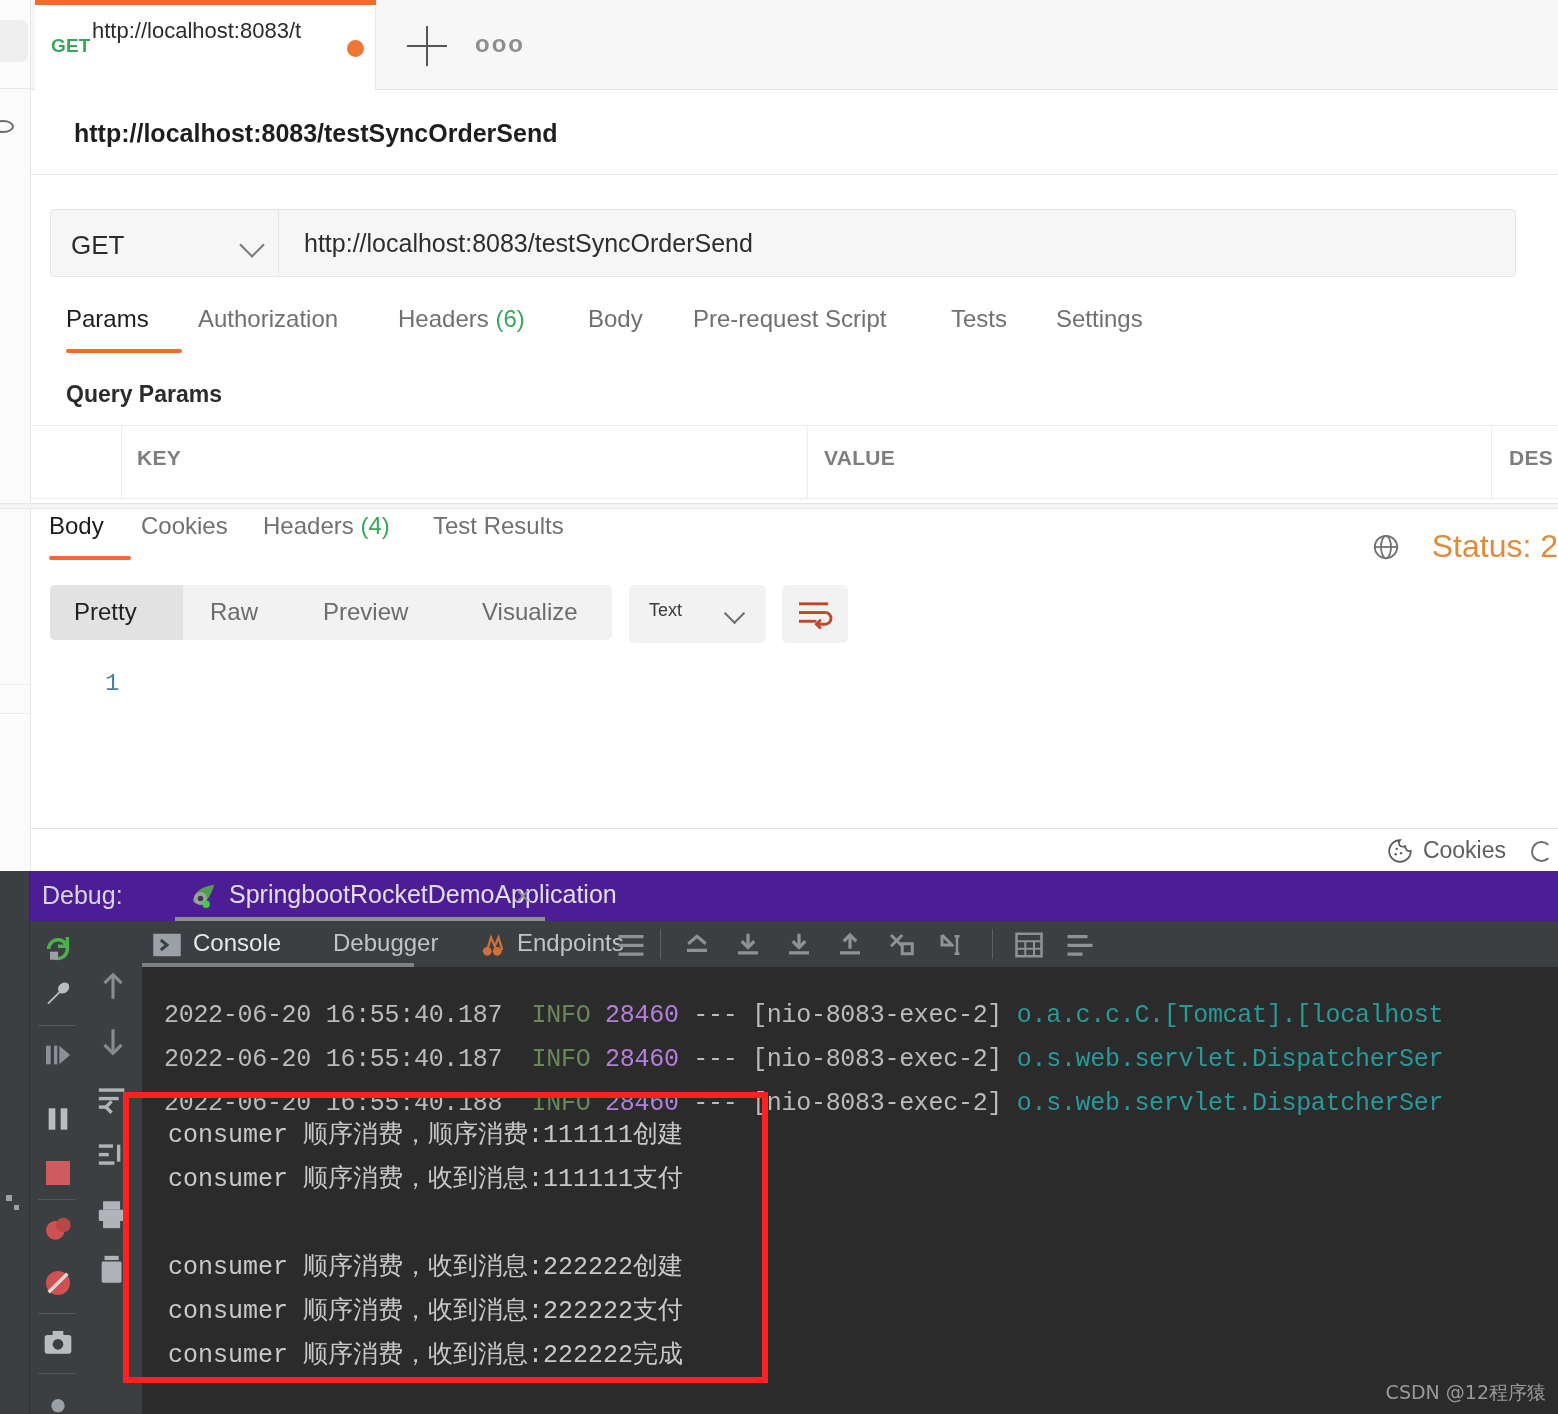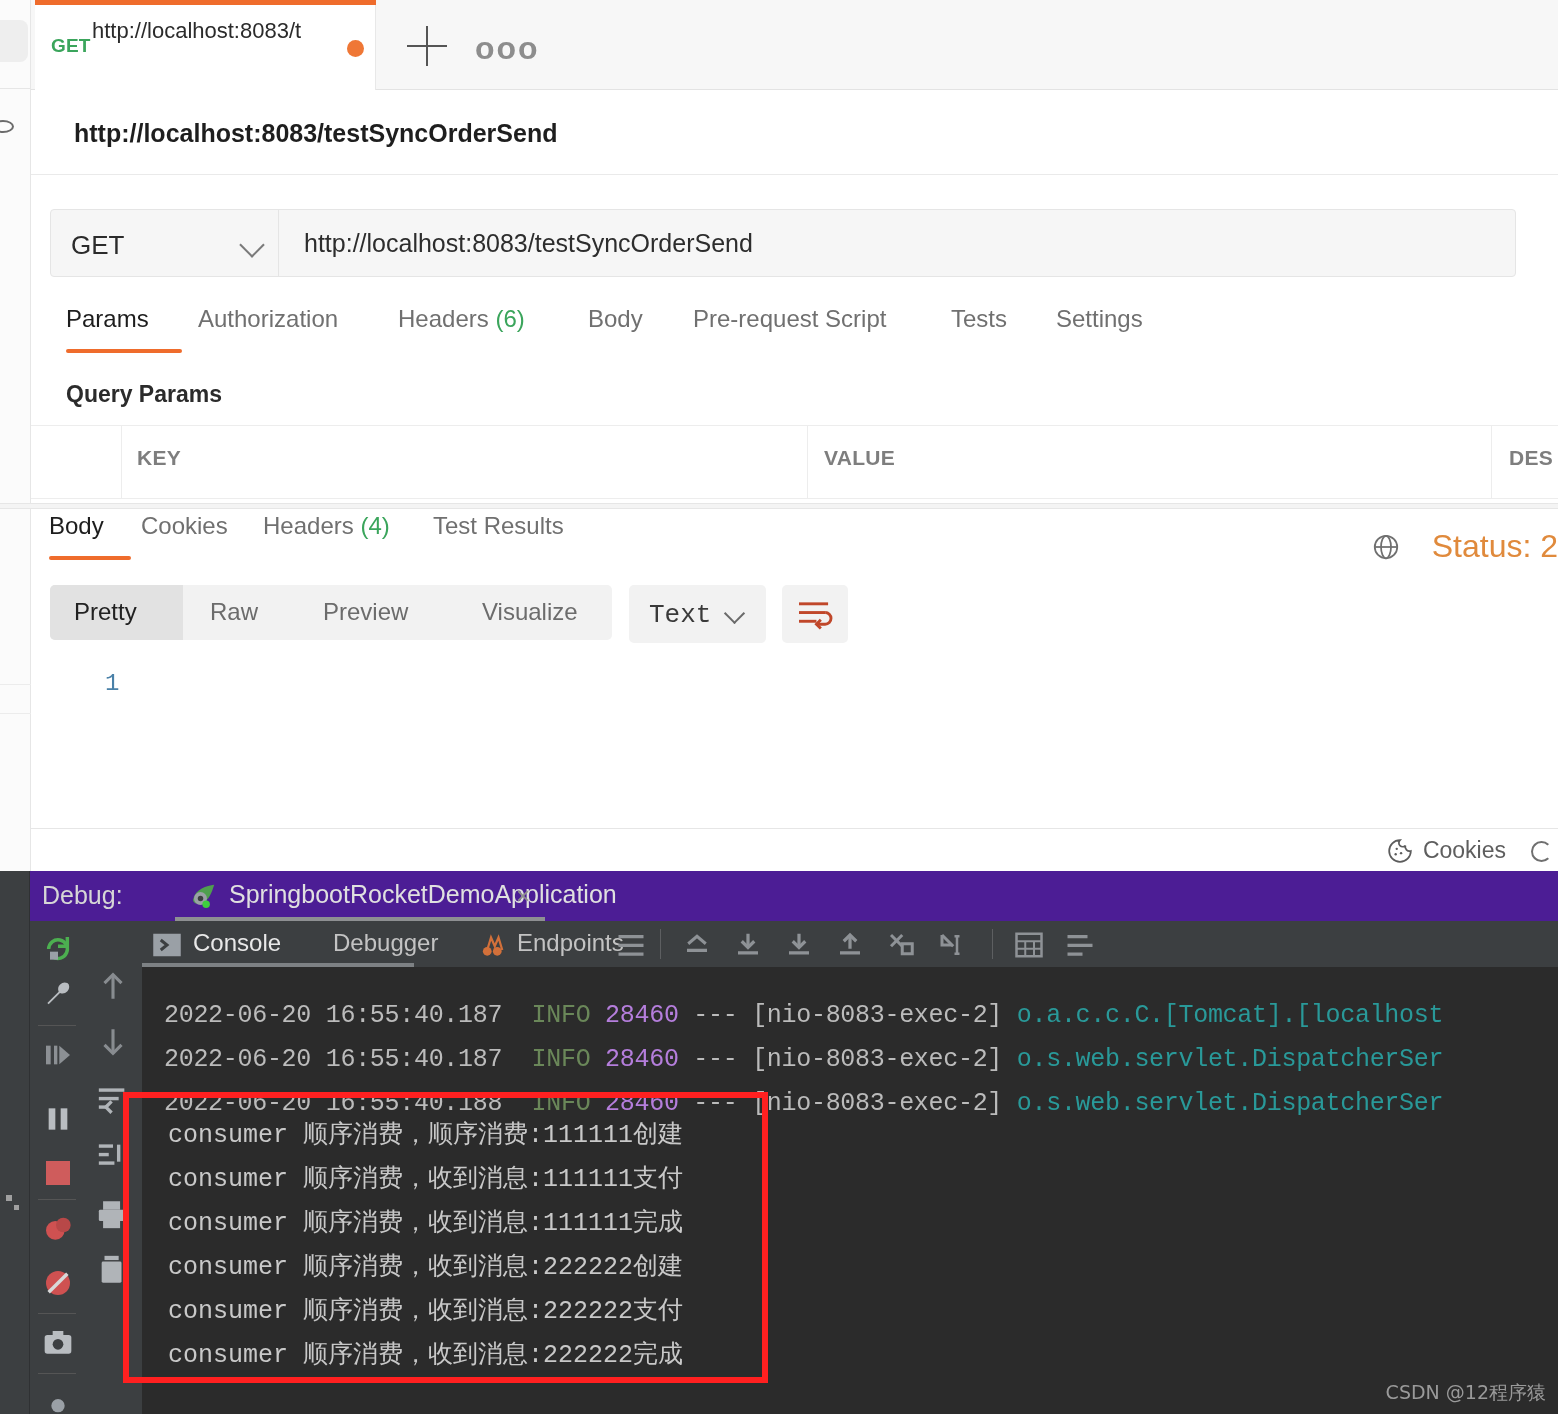--- a/index.html
+++ b/index.html
@@ -24,21 +24,21 @@
   
   .pm-tabbar { position: absolute; left: 31px; top: 0; right: 0; height: 90px; background: #f7f7f7; border-bottom: 1px solid #e3e3e3; }
   .pm-tab { position: absolute; left: 4px; top: 0; width: 341px; height: 90px; background: #ffffff; border-right: 1px solid #e8e8e8; }
   .pm-tab-accent { position: absolute; left: 0; top: 0; width: 341px; height: 5px; background: #ef6c2c; }
   .pm-tab-method { position: absolute; left: 16px; top: 35px; font-size: 19px; color: #3ba55c; font-weight: 600; letter-spacing: .2px;}
   .pm-tab-url { position: absolute; left: 57px; top: 18px; font-size: 22px; color: #2b2b2b; white-space: nowrap; }
   .pm-tab-dot { position: absolute; left: 312px; top: 40px; width: 17px; height: 17px; border-radius: 50%; background: #ef7736; }
   .pm-newtab { position: absolute; left: 376px; top: 26px; width: 40px; height: 40px; }
   .pm-newtab::before { content:""; position:absolute; left: 0; top: 19px; width: 40px; height: 2.4px; background: #555; }
   .pm-newtab::after { content:""; position:absolute; left: 19px; top: 0; width: 2.4px; height: 40px; background: #555; }
-  .pm-moretabs { position: absolute; left: 444px; top: 30px; font-size: 32px; color: #8d8d8d; letter-spacing: 2px; font-weight: 700;}
+  .pm-moretabs { position: absolute; left: 444px; top: 30px; font-size: 24px; color: #8d8d8d; letter-spacing: 2px; font-weight: 700;}
 
   
   .pm-urltitle { position: absolute; left: 31px; top: 91px; right: 0; height: 84px; background: #fff; border-bottom: 1px solid #eaeaea; }
   .pm-urltitle span { position: absolute; left: 43px; top: 28px; font-size: 25px; font-weight: 700; color: #1e1e1e; }
 
   
   .pm-reqbar { position: absolute; left: 50px; top: 209px; width: 1466px; height: 68px; background: #f6f6f6; border: 1px solid #e5e5e5; border-radius: 4px; }
   .pm-method { position:absolute; left:0; top:0; width: 228px; height: 66px; border-right: 1px solid #e5e5e5; }
   .pm-method-label { position:absolute; left: 20px; top: 20px; font-size: 26px; color: #2b2b2b; }
   .pm-method-chev { position:absolute; left: 192px; top: 26px; width: 18px; height: 18px; border-left: 2.2px solid #7a7a7a; border-bottom: 2.2px solid #7a7a7a; transform: rotate(-45deg); }
@@ -67,21 +67,21 @@
   .pm-status { position: absolute; right: 0; top: 16px; display:flex; align-items:center; gap: 18px;}
   .pm-status-text { font-size: 32px; color: #e08a3c; white-space: nowrap; margin-left: 13px; }
   .pm-globe { width: 30px; height: 30px; }
 
   
   .pm-ptgroup { position: absolute; left: 50px; top: 585px; width: 562px; height: 55px; background: #f2f2f2; border-radius: 5px; }
   .pm-pt { position:absolute; top: 13px; font-size: 24px; color: #6c6c6c; white-space: nowrap;}
   .pm-pt.active { color: #222; }
   .pm-pt-sel { position:absolute; left: 0; top: 0; width: 133px; height: 55px; background: #e2e2e2; border-radius: 5px 0 0 5px; }
   .pm-textsel { position: absolute; left: 629px; top: 585px; width: 137px; height: 58px; background: #f2f2f2; border-radius: 5px;}
-  .pm-textsel-label { position:absolute; left: 20px; top: 15px; font-size: 26px; color: #3a3a3a; font-family: Liberation Mono, monospace;}
+  .pm-textsel-label { position:absolute; left: 20px; top: 15px; font-size: 18px; color: #3a3a3a;}
   .pm-textsel-chev { position:absolute; left: 98px; top: 21px; width: 15px; height: 15px; border-left: 2.2px solid #6a6a6a; border-bottom: 2.2px solid #6a6a6a; transform: rotate(-45deg); }
   .pm-wrapbtn { position: absolute; left: 782px; top: 585px; width: 66px; height: 58px; background: #f2f2f2; border-radius: 5px; }
 
   .pm-body-line { position: absolute; left: 105px; top: 670px; font-size: 24px; color: #4a81a8; font-family: "Liberation Mono", monospace; }
 
   .pm-bodyarea-border { position: absolute; left: 31px; top: 828px; right: 0; height: 1px; background: #e6e6e6; }
   .pm-footer { position: absolute; left: 31px; top: 829px; right: 0; height: 42px; background: #fff; }
   .pm-cookies { position: absolute; right: 52px; top: 8px; display:flex; align-items:center; gap:10px; }
   .pm-cookies-label { font-size: 23px; color: #5e5e5e; }
   .pm-refresh { position:absolute; right: 6px; top: 12px; width: 21px; height: 21px; border: 2.4px solid #6f6f6f; border-radius: 50%; border-right-color: transparent; }
@@ -418,20 +418,19 @@
       <div class="logline" style="top:62px"><span class="c-gray">2022-06-20 16:55:40.187</span><span class="c-gray">  </span><span class="c-green">INFO</span><span class="c-gray"> </span><span class="c-purple">28460</span><span class="c-gray"> </span><span class="c-gray">---</span><span class="c-gray"> </span><span class="c-gray">[nio-8083-exec-2]</span><span class="c-gray"> </span><span class="c-cyan">o.s.web.servlet.DispatcherSer</span></div>
 
       <div class="logline" style="top:106px"><span class="c-gray">2022-06-20 16:55:40.188</span><span class="c-gray">  </span><span class="c-green">INFO</span><span class="c-gray"> </span><span class="c-purple">28460</span><span class="c-gray"> </span><span class="c-gray">---</span><span class="c-gray"> </span><span class="c-gray">[nio-8083-exec-2]</span><span class="c-gray"> </span><span class="c-cyan">o.s.web.servlet.DispatcherSer</span></div>
 
       <div class="csdn">CSDN @12程序猿</div>
     </div>
   </div>
 
   <div class="consumer-line" style="top:1117px">consumer 顺序消费，顺序消费:111111创建</div>
   <div class="consumer-line" style="top:1161px">consumer 顺序消费，收到消息:111111支付</div>
-  <div class="consumer-line" style="top:1205px">consumer 顺序消费，收到消息:111111完成</div>
   <div class="consumer-line" style="top:1249px">consumer 顺序消费，收到消息:222222创建</div>
   <div class="consumer-line" style="top:1293px">consumer 顺序消费，收到消息:222222支付</div>
   <div class="consumer-line" style="top:1337px">consumer 顺序消费，收到消息:222222完成</div>
 
   <div class="redbox"></div>
 
 </div>
 
 </body></html>

